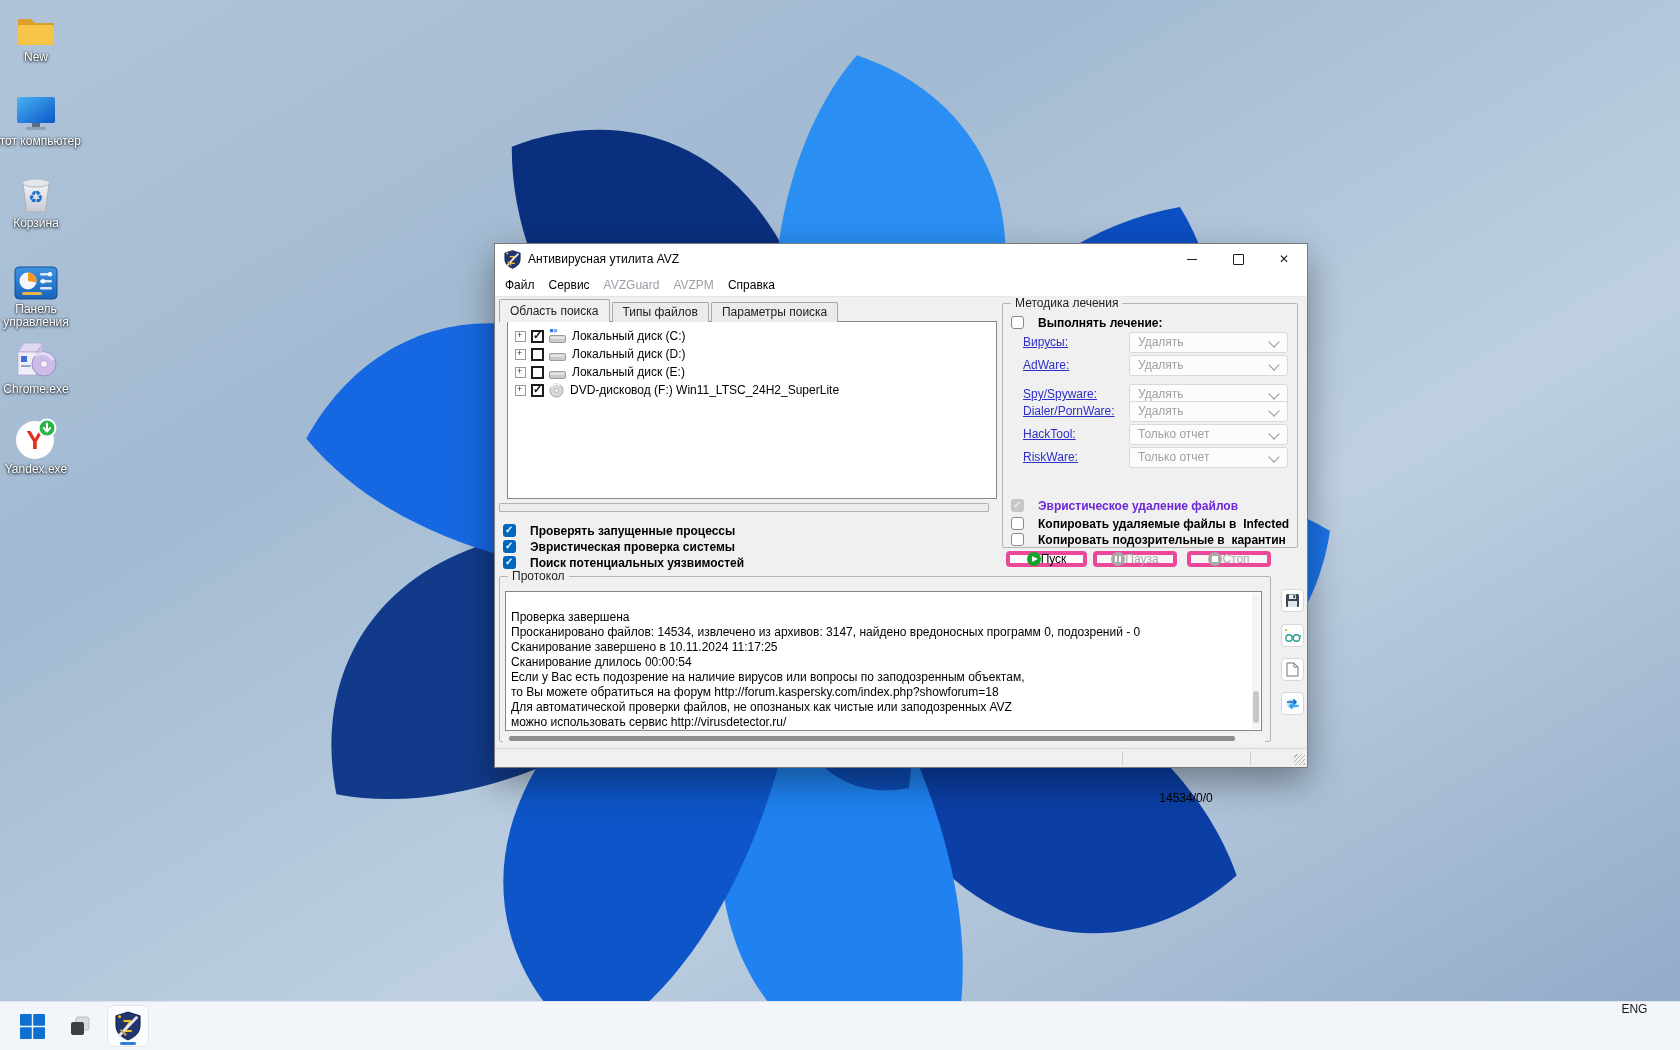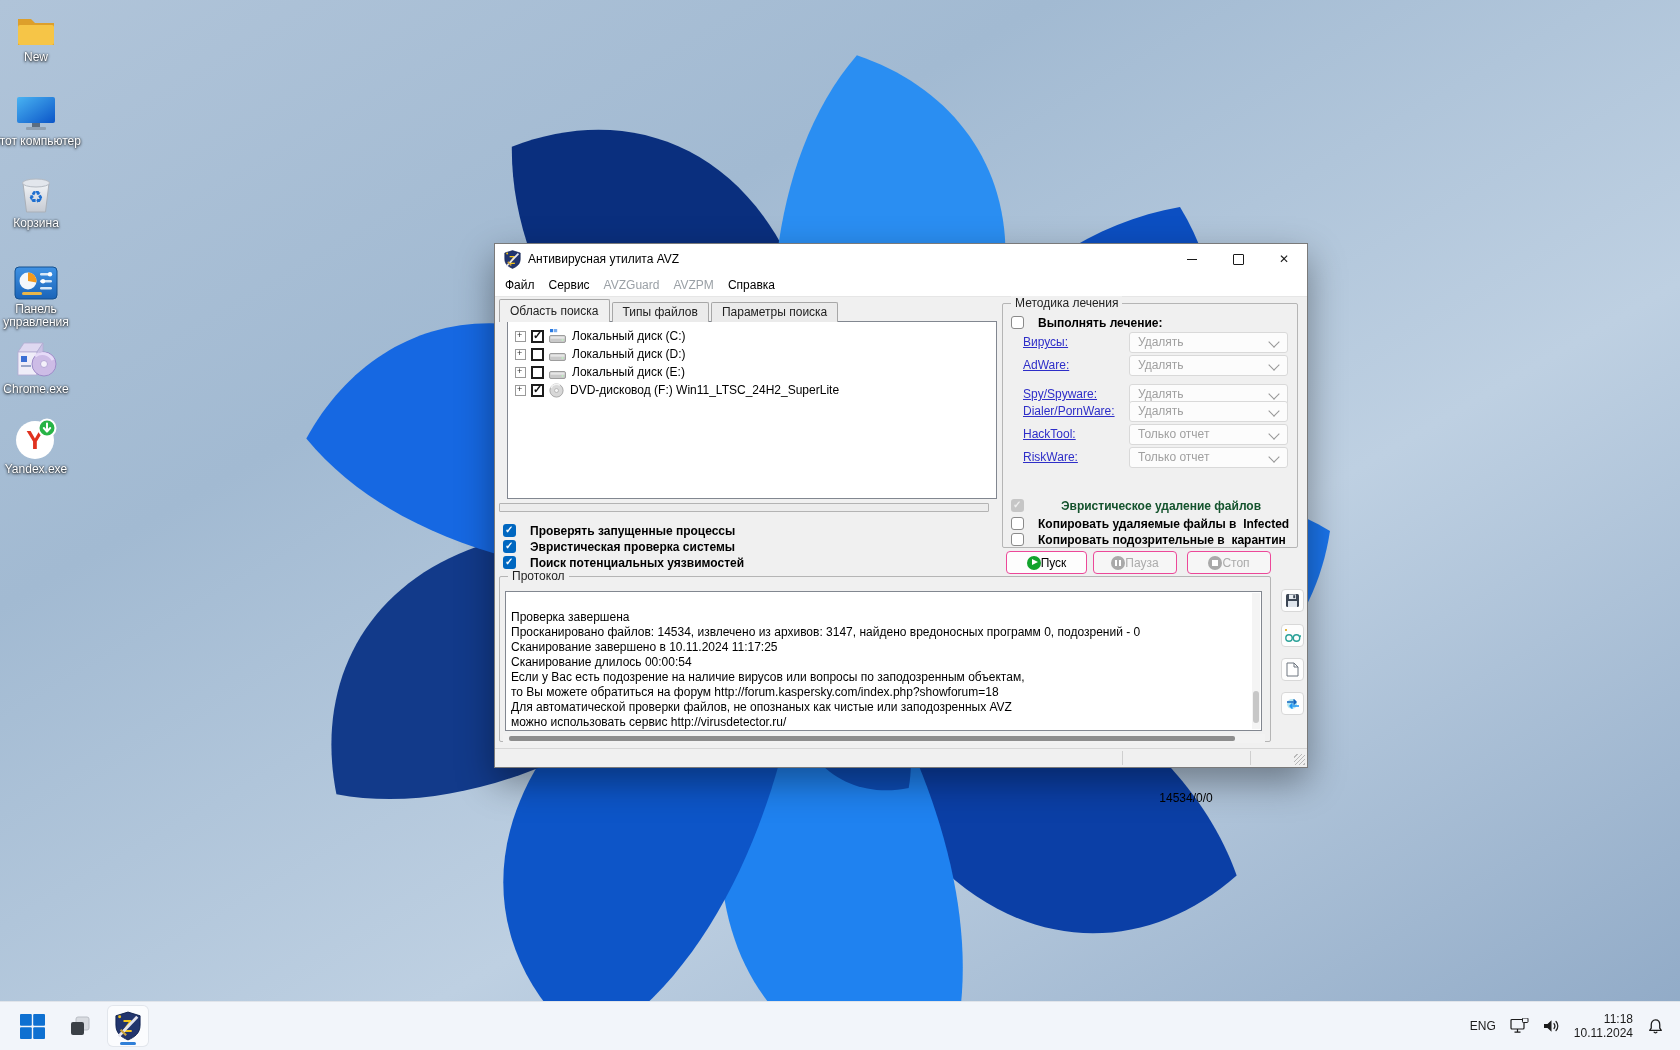--- a/index.html
+++ b/index.html
@@ -60,23 +60,23 @@
   .legend{position:absolute;top:-8px;left:8px;background:#f0f0f0;padding:0 4px;color:#1f1f1f;}
 
   #med-group{left:507px;top:59px;width:296px;height:245px;}
   .med-row{position:absolute;left:12px;right:9px;height:21px;}
   .med-link{color:#2e2ec8;text-decoration:underline;line-height:21px;margin-left:8px;}
   .dropdown{position:absolute;left:114px;top:0;right:0;height:21px;background:#fcfcfc;border:1px solid #d9d9d9;
     border-radius:3px;box-sizing:border-box;color:#a0a0a0;line-height:19px;padding-left:8px;}
   .chev{position:absolute;right:9px;top:5px;width:7px;height:7px;border-right:1.5px solid #979797;
     border-bottom:1.5px solid #979797;transform:rotate(45deg);}
   .med-opt{left:7px;}
-  .med-opt.dis span{color:#14532d;margin-left:23px;}
-
-  .action-btn{position:absolute;top:307px;height:23px;border:1px solid #ec4899;border-radius:4px;background:#fdfdfd;
+  .med-opt.dis span{color:#6d28d9;}
+
+  .action-btn{position:absolute;top:307px;height:16px;border:4px solid #ec4899;border-radius:4px;background:#fdfdfd;
     display:flex;align-items:center;justify-content:center;box-sizing:border-box;}
   .action-btn.disabled{background:#f6f6f6;color:#ababab;}
   .ic-circle{width:14px;height:14px;border-radius:50%;position:relative;flex:none;}
   .ic-play{background:#12a32c;}
   .ic-play::after{content:"";position:absolute;left:5px;top:3.5px;border-left:6px solid #fff;
     border-top:3.5px solid transparent;border-bottom:3.5px solid transparent;}
   .ic-gray{background:#a9a9a9;}
   .ic-pause::after{content:"";position:absolute;left:4px;top:4px;width:2px;height:6px;background:#fff;box-shadow:4px 0 0 #fff;}
   .ic-stop::after{content:"";position:absolute;left:4px;top:4px;width:6px;height:6px;background:#fff;}
 
@@ -97,21 +97,21 @@
   .sb-text{position:absolute;left:627px;width:128px;text-align:center;line-height:17px;font-size:12px;margin-top:41px;}
   .grip{position:absolute;right:2px;bottom:2px;width:11px;height:11px;
     background:repeating-linear-gradient(135deg,transparent 0 2px,#b9b9b9 2px 3px);}
 
   
   .taskbar{position:absolute;left:0;bottom:0;width:1680px;height:48px;background:#f2f5fa;border-top:1px solid #e0e4ea;}
   .tb-left{position:absolute;left:12px;top:0;height:48px;display:flex;align-items:center;gap:8px;}
   .tb-btn{width:40px;height:40px;border-radius:5px;display:flex;align-items:center;justify-content:center;position:relative;}
   .tb-btn.active-app{background:#fbfcfe;box-shadow:0 0 0 1px #e2e6ec;}
   .tb-indicator{position:absolute;bottom:1px;left:12px;width:16px;height:3px;border-radius:2px;background:#2f7fd8;}
-  .tb-right{position:absolute;right:16px;top:0;height:48px;display:flex;align-items:center;gap:14px;color:#1b1b1b;}
+  .tb-right{position:absolute;right:16px;top:0;height:48px;display:flex;align-items:center;gap:14px;color:#1b1b1b;flex-direction:column;}
   .clock{text-align:right;font-size:12px;line-height:14px;}
 </style>
 </head>
 <body>
 
 <div class="desktop">
 
   <svg class="wall" width="1680" height="1050" viewBox="0 0 1680 1050">
     <g transform="translate(810,575)">
       <g>

